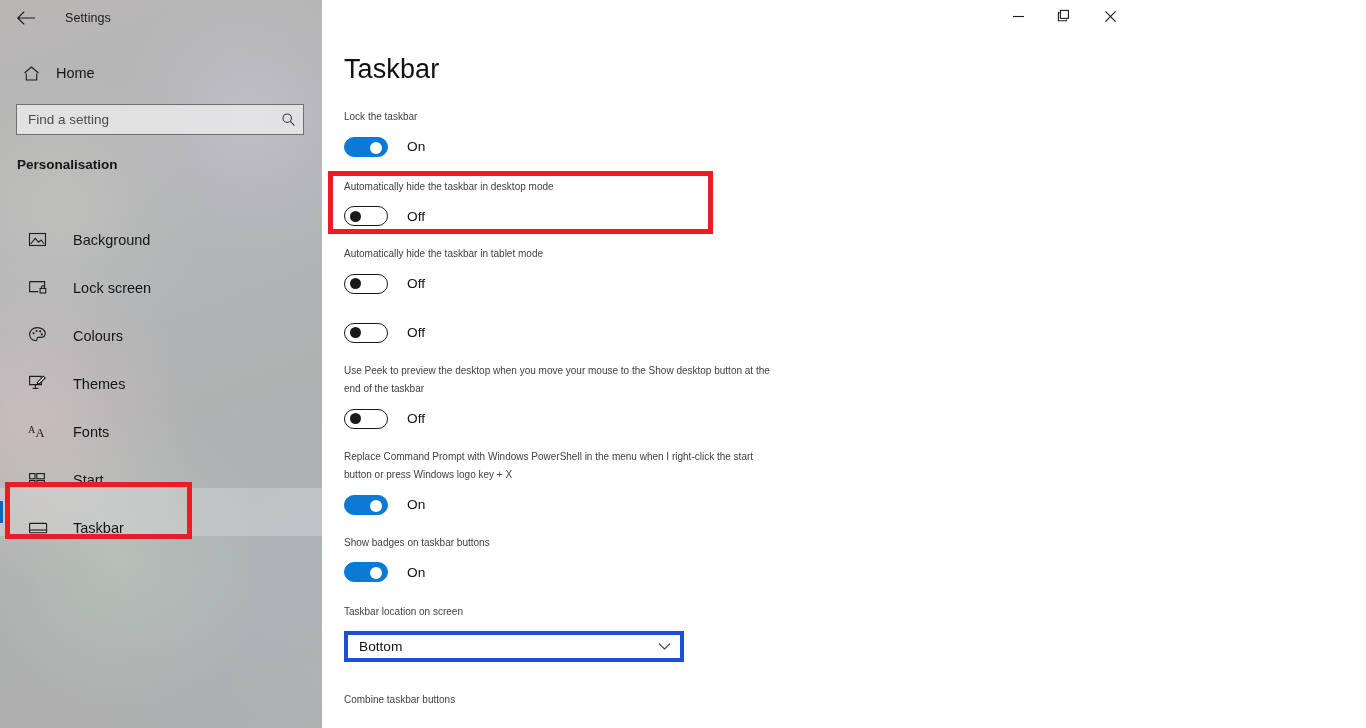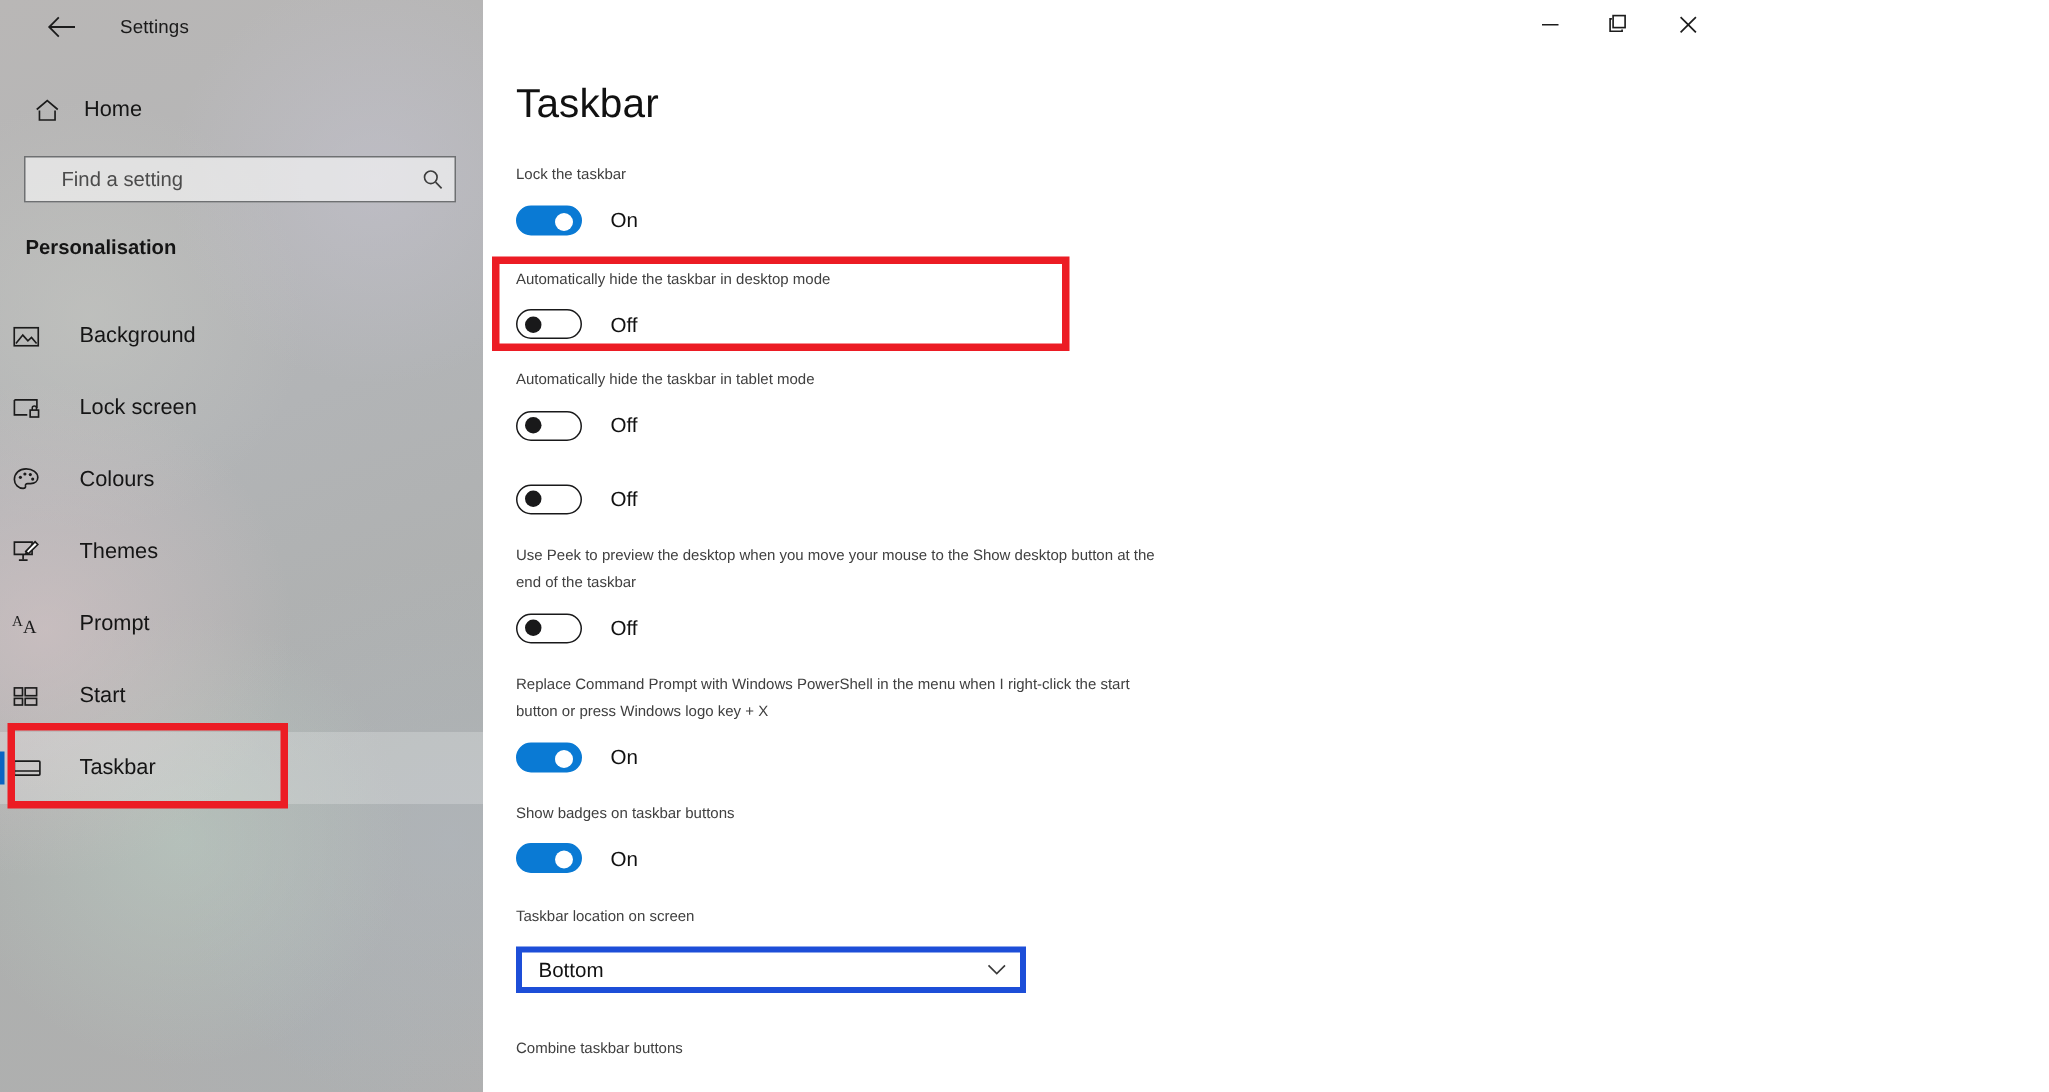--- a/index.html
+++ b/index.html
@@ -15,21 +15,21 @@
   #app {
     position: relative;
     width: 1366px;
     height: 728px;
     overflow: hidden;
   }
 
   
   .titlebar {
     position: absolute;
-    top: 0; left: 16px;
+    top: 0; left: 1px;
     width: 1132px;
     height: 36px;
     z-index: 40;
   }
   .titlebar-left {
     position: absolute;
     top: 0; left: 0;
     height: 36px;
     display: flex;
     align-items: center;
@@ -101,21 +101,21 @@
     top: 104px; left: 16px;
     width: 288px; height: 31px;
     background: rgba(250,250,250,0.62);
     border: 1px solid #6e7072;
     display: flex; align-items: center;
   }
   .searchbox .ph {
     flex: 1;
     font-size: 13.5px;
     color: #4b4b4b;
-    padding-left: 24px;
+    padding-left: 11px;
     white-space: nowrap;
   }
   .searchbox .mag {
     width: 30px;
     display: flex; align-items: center; justify-content: center;
   }
 
   .sidebar-group-title {
     position: absolute;
     top: 157px; left: 17px;
@@ -127,22 +127,22 @@
 
   .nav {
     position: absolute;
     top: 200px; left: 0;
     width: 322px;
   }
   .nav-item {
     position: relative;
     height: 48px;
     display: flex;
-    align-items: center;
-    padding-left: 8px;
+    align-items: flex-end;
+    padding-left: 28px;
   }
   .nav-item.selected {
     background: rgba(255,255,255,0.22);
   }
   .nav-item.selected::before {
     content: "";
     position: absolute;
     left: 0;
     top: 13px;
     width: 3px;
@@ -367,21 +367,21 @@
           <span class="lbl">Themes</span>
         </div>
 
         <div class="nav-item">
           <span class="ico">
             <svg width="22" height="17" viewBox="0 0 22 17">
               <text x="0" y="9.5" font-family="Liberation Serif, serif" font-size="10" fill="#1b1b1b">A</text>
               <text x="7.4" y="14" font-family="Liberation Serif, serif" font-size="12.5" fill="#1b1b1b">A</text>
             </svg>
           </span>
-          <span class="lbl">Prompt</span>
+          <span class="lbl">Fonts</span>
         </div>
 
         <div class="nav-item">
           <span class="ico">
             <svg width="19" height="17" viewBox="0 0 19 17">
               <rect x="1.6" y="2.6" width="5.4" height="5.2" fill="none" stroke="#1b1b1b" stroke-width="1.1"></rect>
               <rect x="8.8" y="2.6" width="7.6" height="5.2" fill="none" stroke="#1b1b1b" stroke-width="1.1"></rect>
               <rect x="1.6" y="9.6" width="5.4" height="4.4" fill="none" stroke="#1b1b1b" stroke-width="1.1"></rect>
               <rect x="8.8" y="9.6" width="7.6" height="4.4" fill="none" stroke="#1b1b1b" stroke-width="1.1"></rect>
             </svg>

